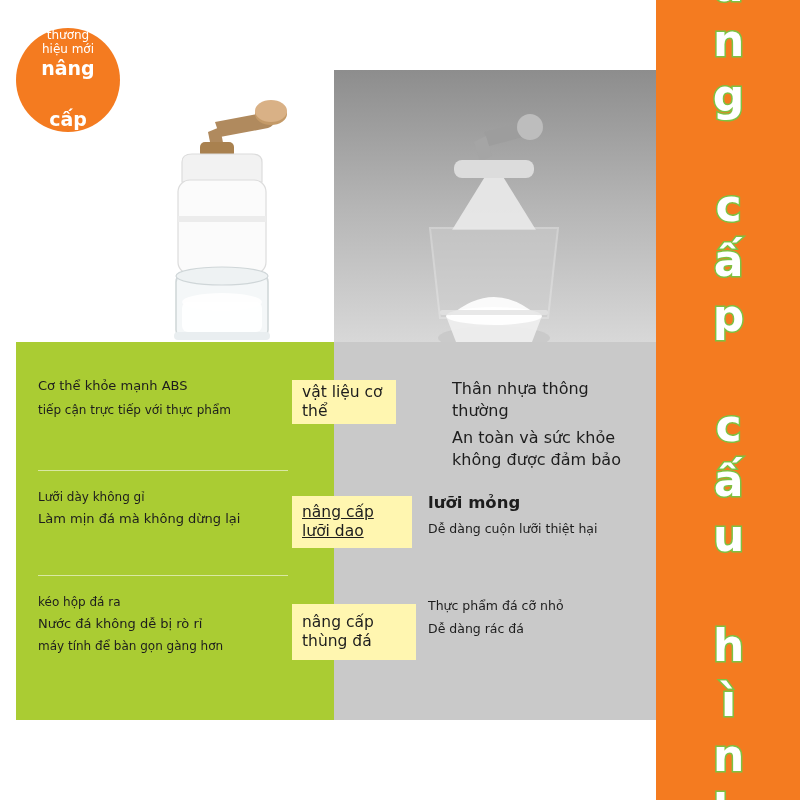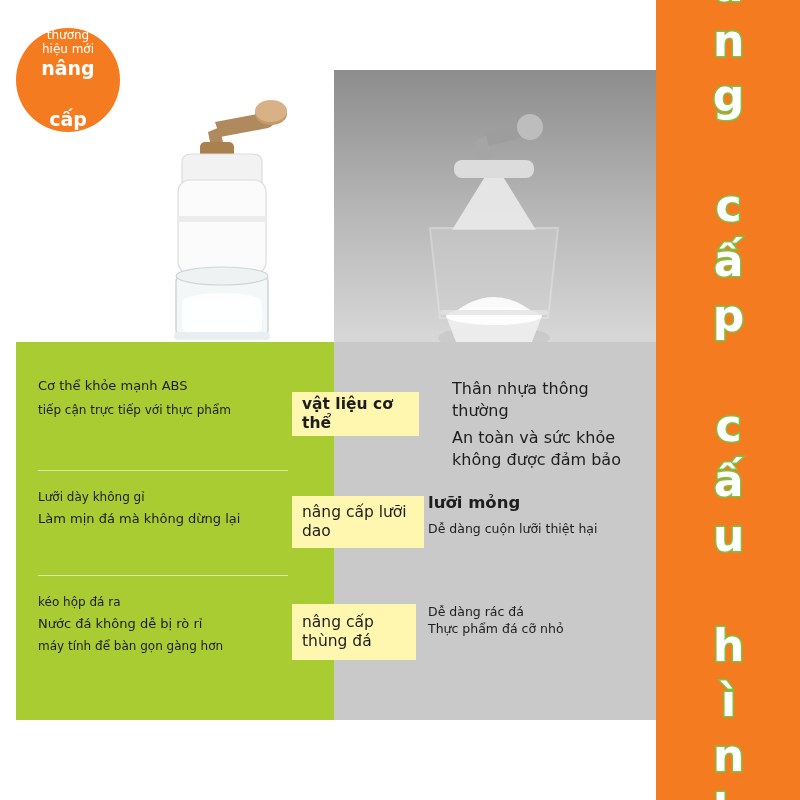--- a/index.html
+++ b/index.html
@@ -243,21 +243,21 @@
     <div class="t-mid">Thân nhựa thông thường</div>
     <div class="t-mid" style="margin-top:6px;">An toàn và sức khỏe không được đảm bảo</div>
   </div>
 
   <div class="rrow" style="top:492px;">
     <div class="t-big">lưỡi mỏng</div>
     <div class="t-small" style="margin-top:8px;">Dễ dàng cuộn lưỡi thiệt hại</div>
   </div>
 
   <div class="rrow" style="top:598px;">
+    <div class="t-small">Thực phẩm đá cỡ nhỏ</div>
     <div class="t-small" style="margin-top:6px;">Dễ dàng rác đá</div>
-    <div class="t-small">Thực phẩm đá cỡ nhỏ</div>
-  </div>
-
-  <div class="ylabel" style="left:292px; top:392px; width:127px; height:44px;font-weight:bold;">vật liệu cơ thể</div>
-  <div class="ylabel" style="left:292px; top:496px; width:132px; height:52px;">nâng cấp lưỡi dao</div>
+  </div>
+
+  <div class="ylabel" style="left:292px; top:380px; width:104px; height:44px;">vật liệu cơ thể</div>
+  <div class="ylabel" style="left:292px; top:496px; width:120px; height:52px;text-decoration:underline;">nâng cấp lưỡi dao</div>
   <div class="ylabel" style="left:292px; top:604px; width:124px; height:56px;">nâng cấp thùng đá</div>
 
 </div>
 
 </body></html>

